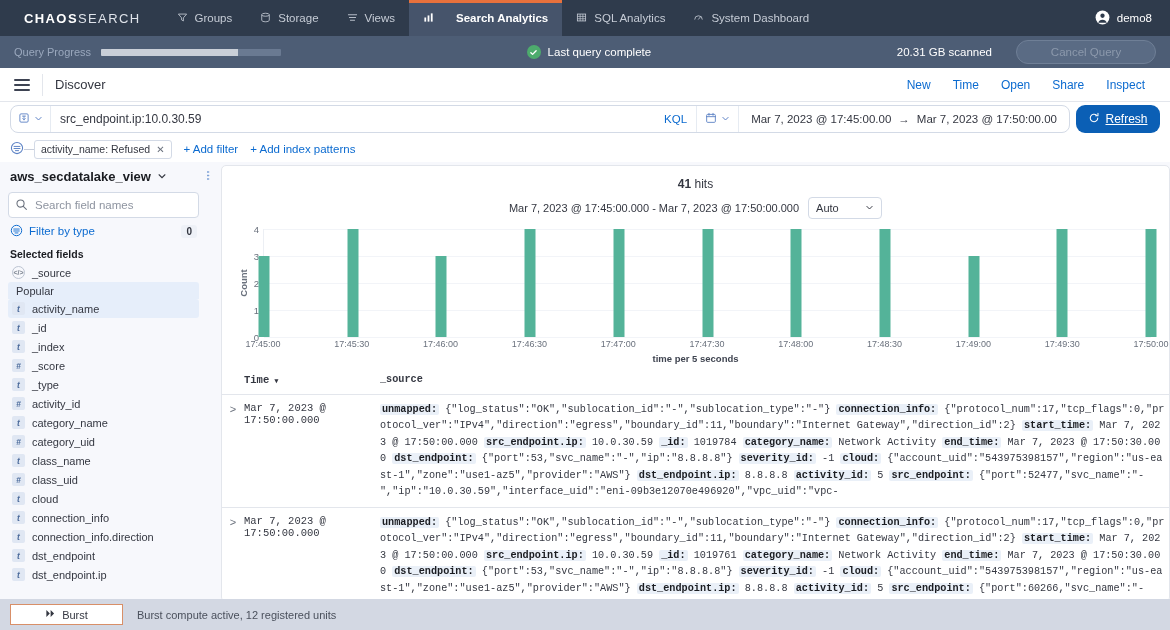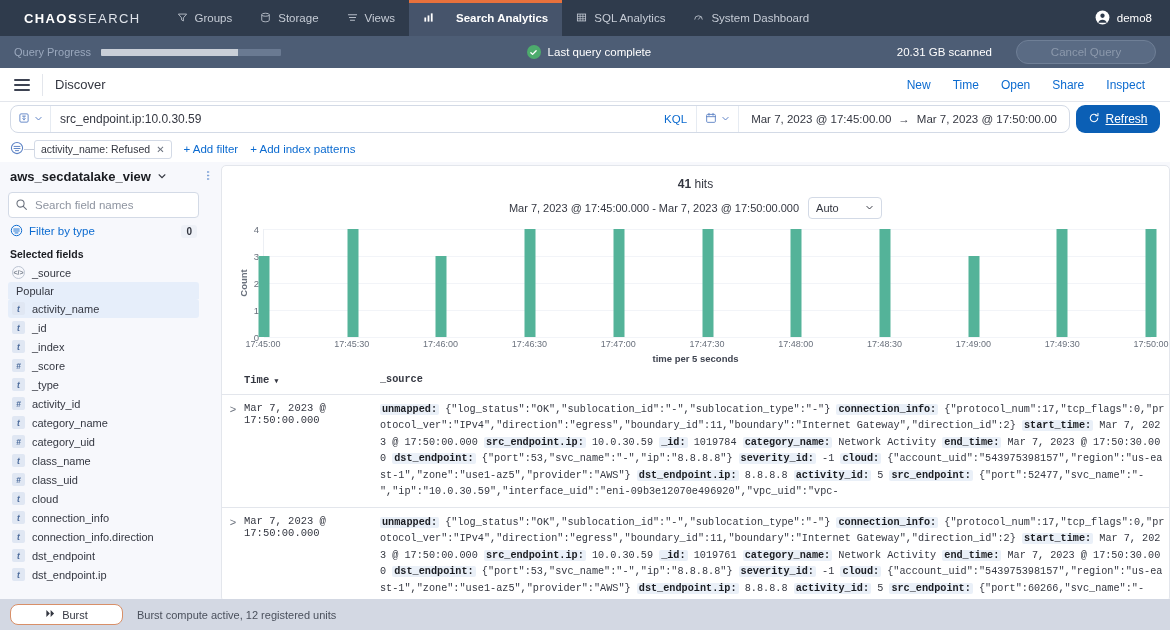--- a/index.html
+++ b/index.html
@@ -272,21 +272,21 @@
     font-weight:700;
   }
 
   
   .bottombar {
     position:absolute; left:0; bottom:0; width:1170px; height:31px;
     background:#d3d8e3; display:flex; align-items:center; padding:0 10px;
     gap:14px;
   }
   .burstbtn {
-    width:113px; height:21px; border-radius:8px; background:#fff;
+    width:113px; height:21px; border-radius:0; background:#fff;
     border:1px solid #d88f68; display:flex; align-items:center;
     justify-content:center; gap:6px; font-size:11px; color:#343741;
     cursor:pointer;
   }
   .burststatus { font-size:11px; color:#4a505c; }
 </style>
 </head>
 <body>
 
 <div class="topnav">

